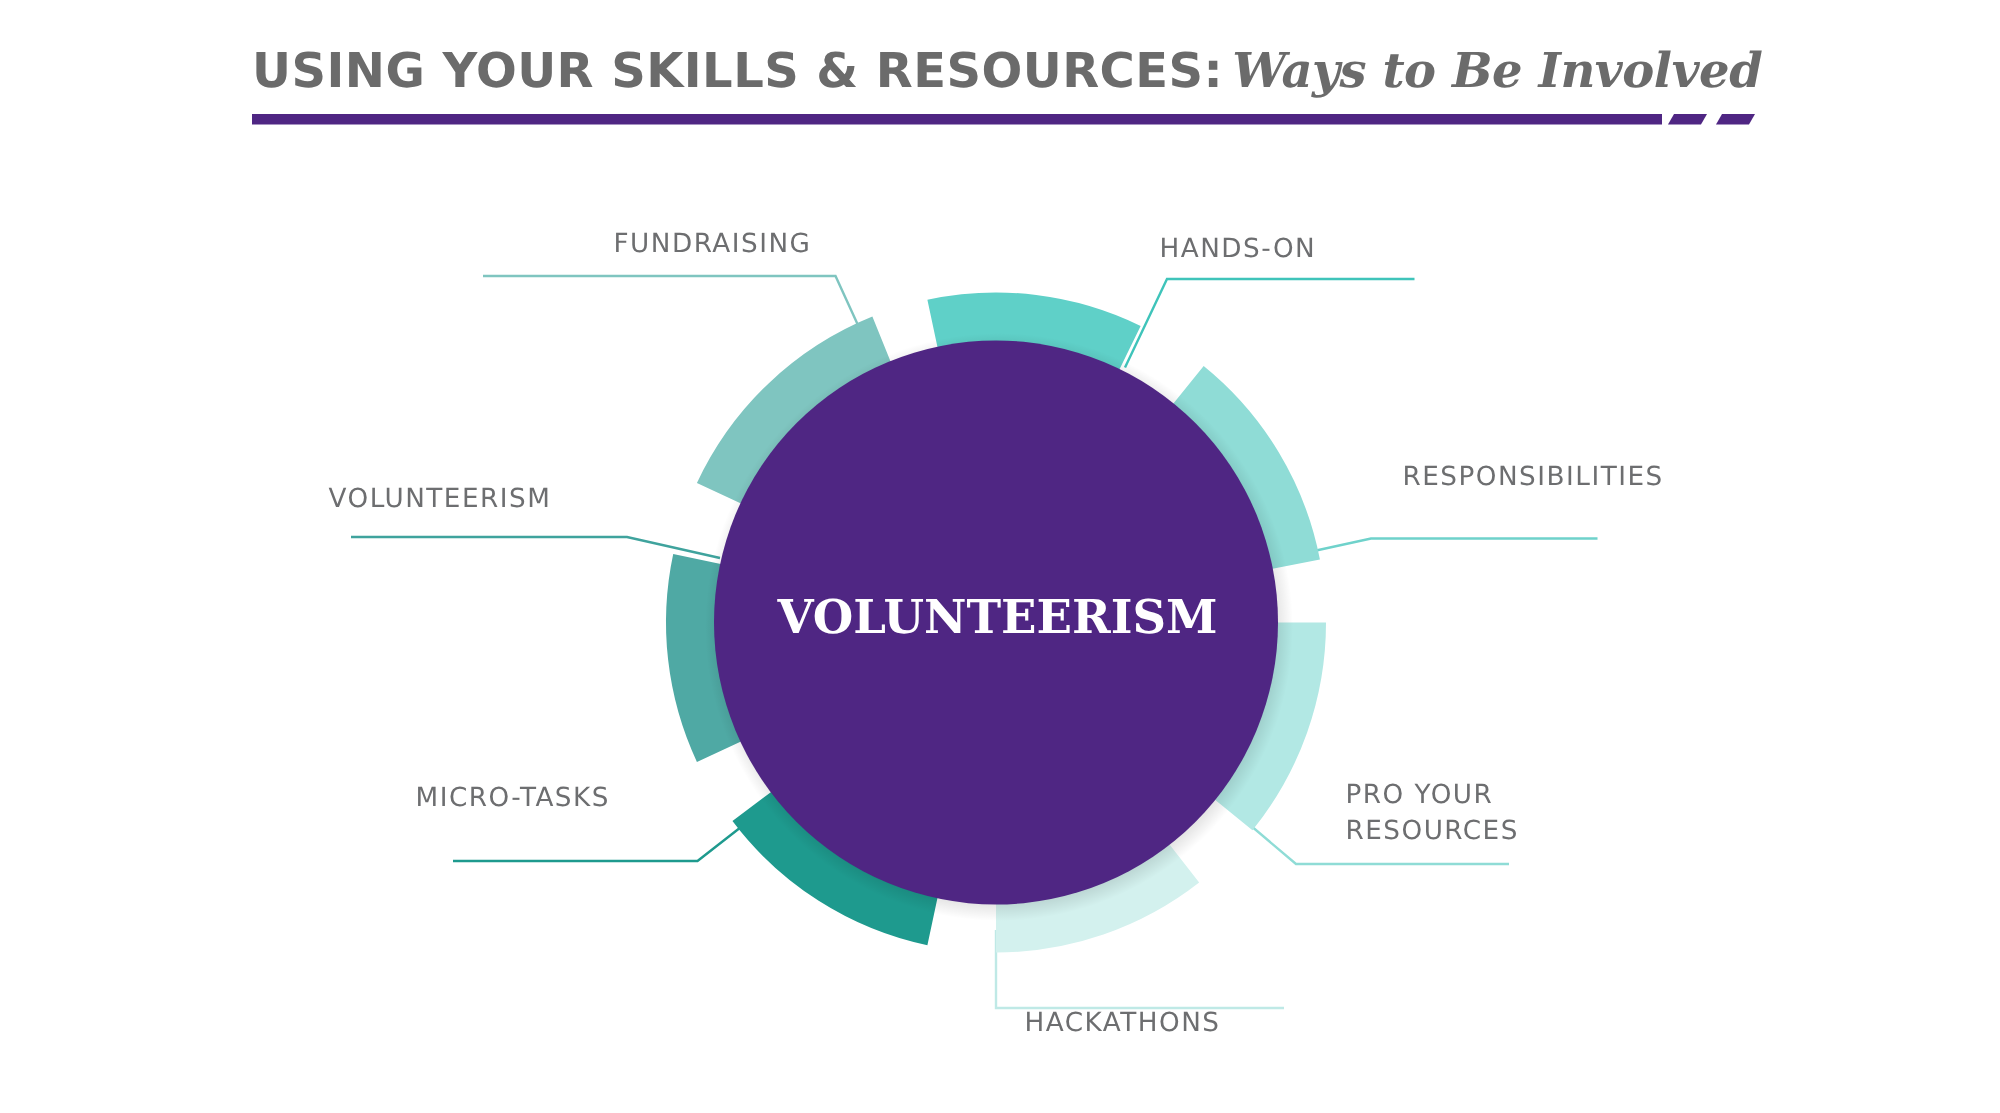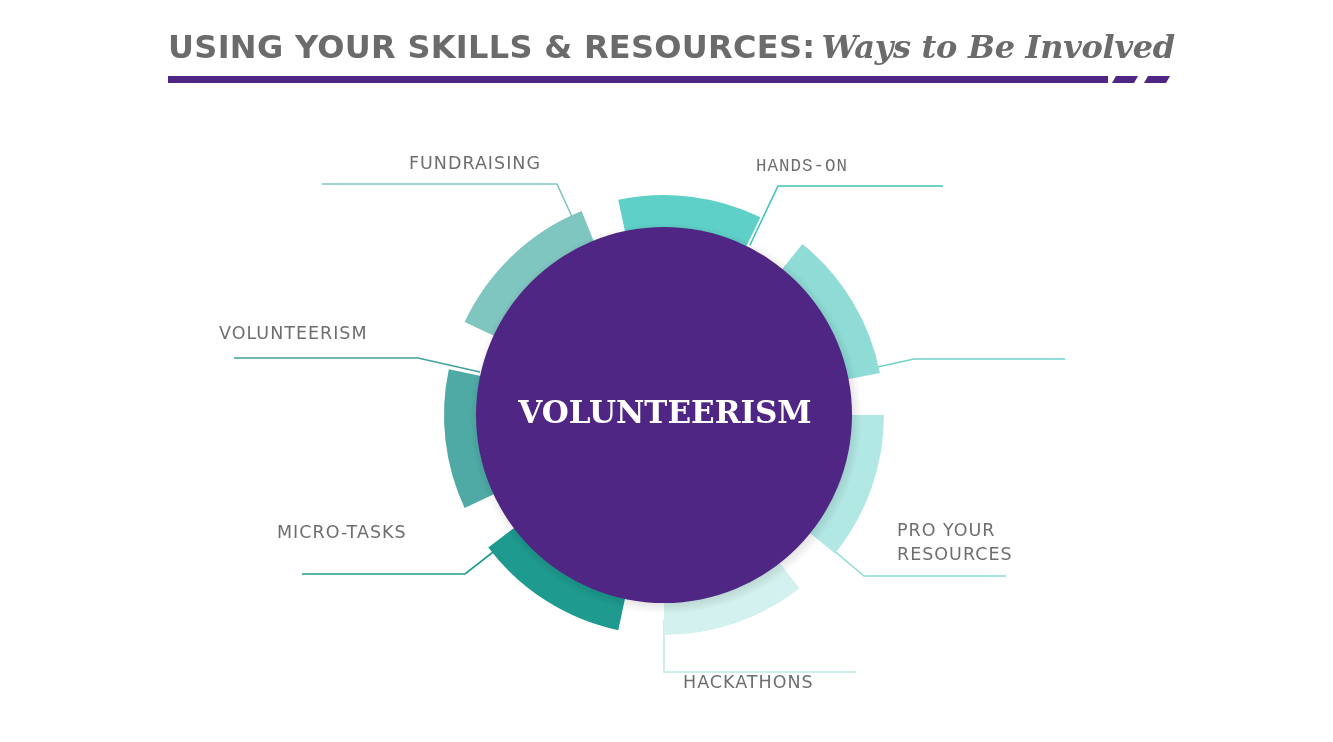--- a/index.html
+++ b/index.html
@@ -61,24 +61,25 @@
 
   <circle cx="666" cy="418" r="196" fill="url(#shadowGrad)"></circle>
   <circle id="center-circle" cx="664" cy="415" r="188" fill="#4f2683"></circle>
 </svg>
 
 <div class="center-label">VOLUNTEERISM</div>
 
 <div class="label" style="left:380px; top:151px;margin-left:29px;">
   <div>FUNDRAISING</div>
 </div>
-<div class="label" style="left:756px; top:154px;font-family:Liberation Mono, monospace;">
+<div class="label" style="left:773px; top:154px;">
   <div>HANDS-ON</div>
 </div>
 <div class="label" style="left:935px; top:306px;">
+  <div>RESPONSIBILITIES</div>
 </div>
 <div class="label" style="left:897px; top:518px;">
   <div>PRO YOUR</div>
   <div>RESOURCES</div>
 </div>
 <div class="label" style="left:683px; top:670px;">
   <div>HACKATHONS</div>
 </div>
 <div class="label" style="left:277px; top:520px;">
   <div>MICRO-TASKS</div>

